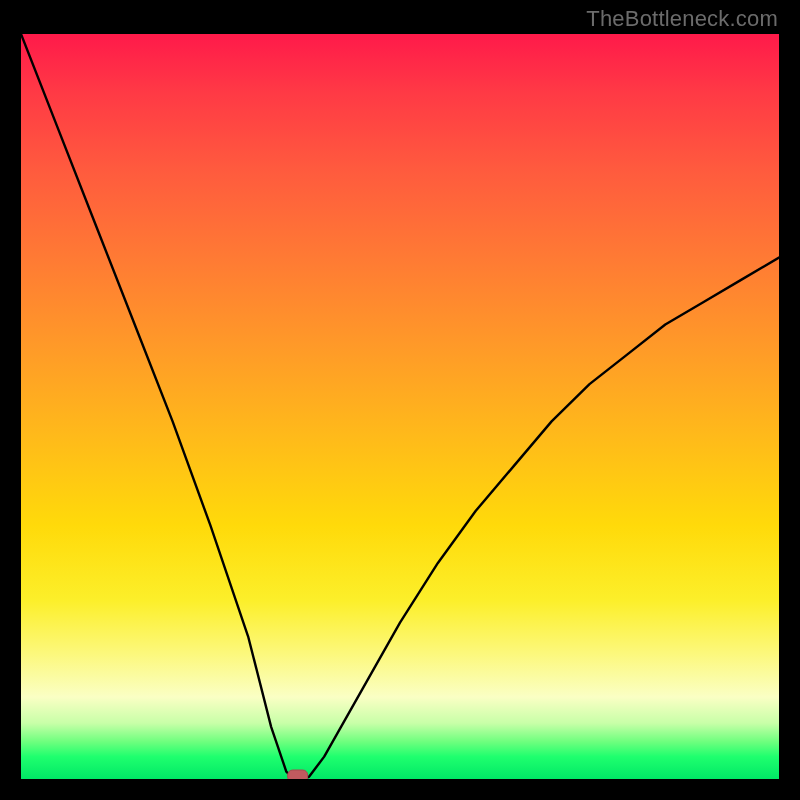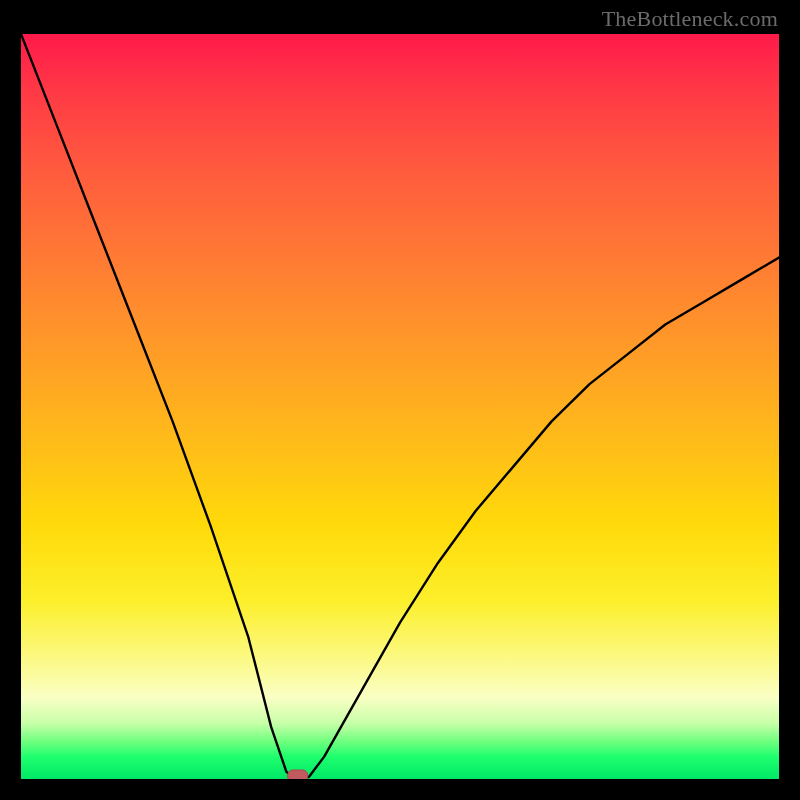--- a/index.html
+++ b/index.html
@@ -17,21 +17,21 @@
     height: 800px;
     background: #000;
   }
   .watermark {
     position: absolute;
     top: 6px;
     right: 22px;
     color: #6b6b6b;
     font-size: 22px;
     font-weight: 400;
-    font-family: Liberation Serif, serif;
+    font-family: Liberation Sans, sans-serif;
     letter-spacing: 0.2px;
     z-index: 10;
   }
   .plot {
     position: absolute;
     left: 21px;
     top: 34px;
     width: 758px;
     height: 745px;
     overflow: hidden;

